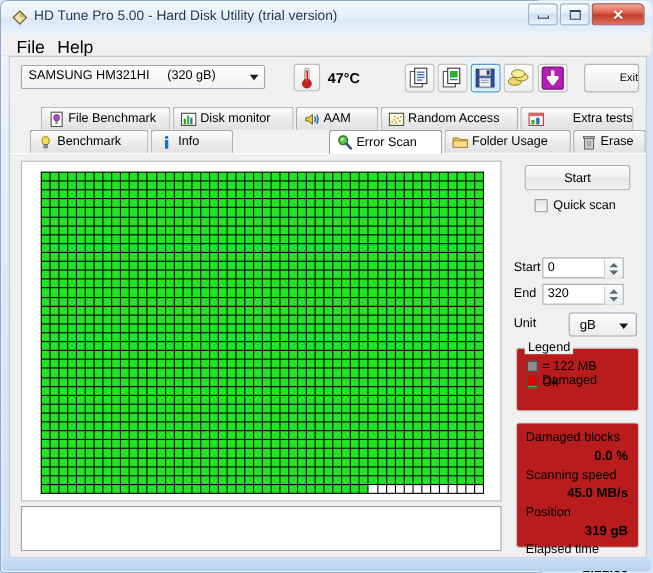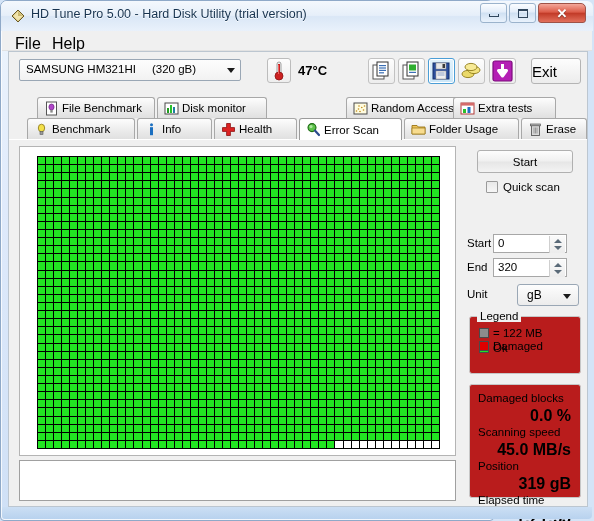--- a/index.html
+++ b/index.html
@@ -149,22 +149,22 @@
   #tb-copyimg{ left: 389px; }
   #tb-save   { left: 419px; }
   #tb-smart  { left: 449px; }
   #tb-down   { left: 480px; }
   #exit-btn {
     position: absolute; left: 522px; top: 6px;
     width: 50px; height: 26px;
     border: 1px solid #b4b4b4;
     border-radius: 3px;
     background: linear-gradient(180deg,#fdfdfd 0%,#ececec 100%);
-    font-size: 15px; color: #000;
-    display: flex; align-items: center; justify-content: flex-start;
+    font-size: 10px; color: #000;
+    display: flex; align-items: center; justify-content: flex-end;
     cursor: pointer;
   }
 
   
   #tabrow1, #tabrow2 {
     position: absolute; left: 0; height: 21px;
   }
   #tabrow1 { top: 45px; width: 578px; }
   #tabrow2 { top: 66px; width: 578px; }
   .tab {
@@ -343,21 +343,21 @@
   #leg-ok   { top: 25px; }
   #leg-dmg  { top: 23px; }
 
   #stats-box { top: 240px; height: 114px; }
   .stat-label {
     position: absolute; left: 8px;
     font-size: 11.5px; color: #000;
   }
   .stat-value {
     position: absolute; right: 9px;
-    font-size: 16px; font-weight: bold; color: #000;
+    font-size: 12px; font-weight: bold; color: #000;
   }
   #s1l { top: 7px; }  #s1v { top: 22px; }
   #s2l { top: 41px; } #s2v { top: 56px; }
   #s3l { top: 75px; } #s3v { top: 90px; }
   #s4l { top: 109px;} #s4v { top: 124px;}
 
   
   #statusbar {
     position: absolute; left: 1px; bottom: 1px;
     width: 590px; height: 12px;
@@ -497,40 +497,50 @@
           <svg width="15" height="15" viewBox="0 0 15 15">
             <rect x="1" y="2" width="13" height="11" fill="#fff" stroke="#4a4a4a" stroke-width="1"></rect>
             <rect x="3" y="7" width="2" height="5" fill="#1f9e1f"></rect>
             <rect x="6" y="4" width="2" height="8" fill="#2abf2a"></rect>
             <rect x="9" y="6" width="2" height="6" fill="#1f7ea0"></rect>
           </svg>
         </span>
         <span class="tab-label">Disk monitor</span>
       </div>
 
+      <div class="tab" style="left:260px;width:75px;">
+        <span class="tab-ico">
+          <svg width="15" height="15" viewBox="0 0 15 15">
+            <path d="M2 6 H4.5 L8 3 V12 L4.5 9 H2 Z" fill="#e8d24a" stroke="#6f5c0f" stroke-width="0.9"></path>
+            <path d="M10 5 Q12 7.5 10 10" stroke="#1b5fb0" stroke-width="1.2" fill="none"></path>
+            <path d="M11.8 3.5 Q14.6 7.5 11.8 11.5" stroke="#1b5fb0" stroke-width="1.2" fill="none"></path>
+          </svg>
+        </span>
+        <span class="tab-label">AAM</span>
+      </div>
 
       <div class="tab" style="left:337px;width:125px;">
         <span class="tab-ico">
           <svg width="15" height="15" viewBox="0 0 15 15">
             <rect x="1" y="2" width="13" height="11" fill="#fffce0" stroke="#4a4a4a" stroke-width="1"></rect>
             <g fill="#c08a1a">
               <circle cx="3.5" cy="10" r="0.8"></circle>
                 <circle cx="5.5" cy="8" r="0.8"></circle>
               <circle cx="7" cy="10.5" r="0.8"></circle>
                 <circle cx="8.8" cy="6.5" r="0.8"></circle>
               <circle cx="10.5" cy="9" r="0.8"></circle>
                 <circle cx="6" cy="5" r="0.8"></circle>
               <circle cx="11.5" cy="5" r="0.8"></circle>
             </g>
           </svg>
         </span>
         <span class="tab-label">Random Access</span>
       </div>
 
-      <div class="tab" style="left:444px;width:103px;">
+      <div class="tab" style="left:464px;width:103px;justify-content:space-between;">
         <span class="tab-ico">
           <svg width="15" height="15" viewBox="0 0 15 15">
             <rect x="1" y="2" width="13" height="11" fill="#fff" stroke="#b03a3a" stroke-width="1"></rect>
             <rect x="1" y="2" width="13" height="2.6" fill="#d46a6a"></rect>
             <rect x="3" y="8" width="3" height="4" fill="#2abf2a"></rect>
             <rect x="7.5" y="6" width="3" height="6" fill="#1f6fbf"></rect>
           </svg>
         </span>
         <span class="tab-label">Extra tests</span>
       </div>
@@ -551,28 +561,20 @@
       <div class="tab" style="left:18px;width:108px;">
         <span class="tab-ico">
           <svg width="15" height="15" viewBox="0 0 15 15">
             <ellipse cx="7.5" cy="6" rx="3.2" ry="3.8" fill="#f3e04a" stroke="#8a7512" stroke-width="0.8"></ellipse>
             <rect x="6" y="9.5" width="3" height="3" fill="#9a9a9a" stroke="#5a5a5a" stroke-width="0.6"></rect>
           </svg>
         </span>
         <span class="tab-label">Benchmark</span>
       </div>
 
-      <div class="tab" style="left:205px;width:83px;">
-        <span class="tab-ico">
-          <svg width="15" height="15" viewBox="0 0 15 15">
-            <path d="M5.6 1.5 H9.4 V5.6 H13.5 V9.4 H9.4 V13.5 H5.6 V9.4 H1.5 V5.6 H5.6 Z" fill="#dd2222" stroke="#8c0f0f" stroke-width="0.8"></path>
-          </svg>
-        </span>
-        <span class="tab-label">Health</span>
-      </div>
 
       <div class="tab active" style="left:290px;width:103px;">
         <span class="tab-ico">
           <svg width="15" height="15" viewBox="0 0 15 15">
             <circle cx="6" cy="5.6" r="4" fill="#5ec34a" stroke="#1d6b14" stroke-width="1.1"></circle>
             <circle cx="5" cy="4.6" r="1.6" fill="#b9ebaa" opacity="0.85"></circle>
             <line x1="8.9" y1="8.6" x2="13" y2="13" stroke="#2c4a8c" stroke-width="2.2" stroke-linecap="round"></line>
           </svg>
         </span>
         <span class="tab-label">Error Scan</span>

